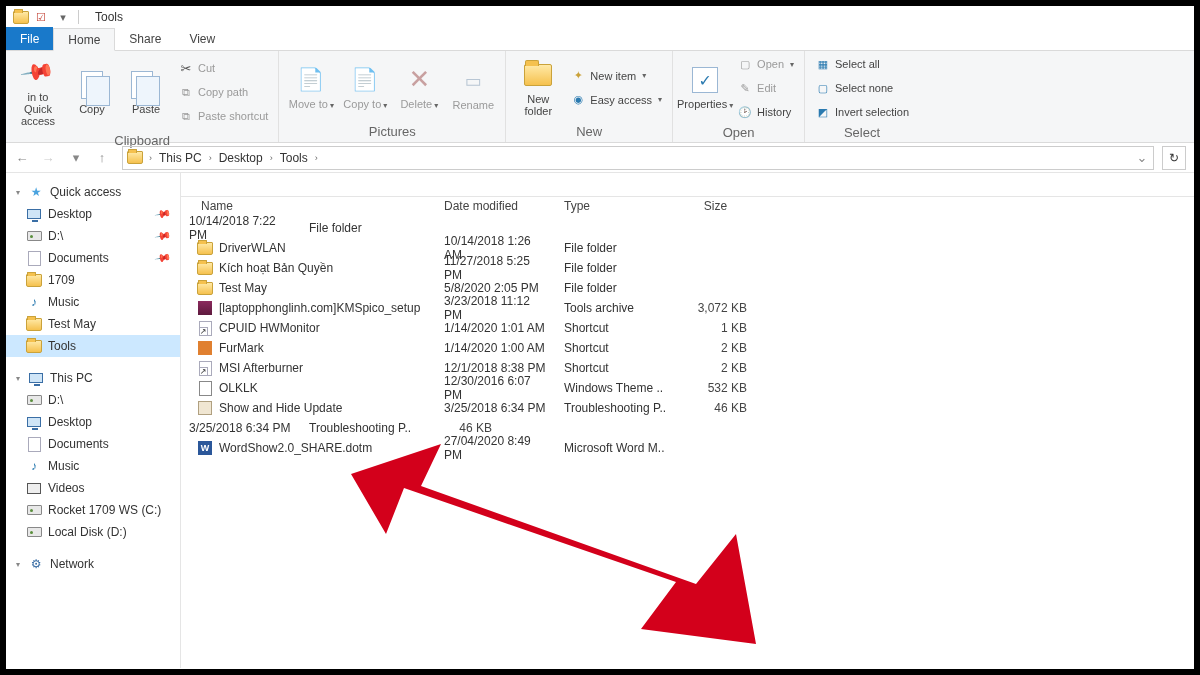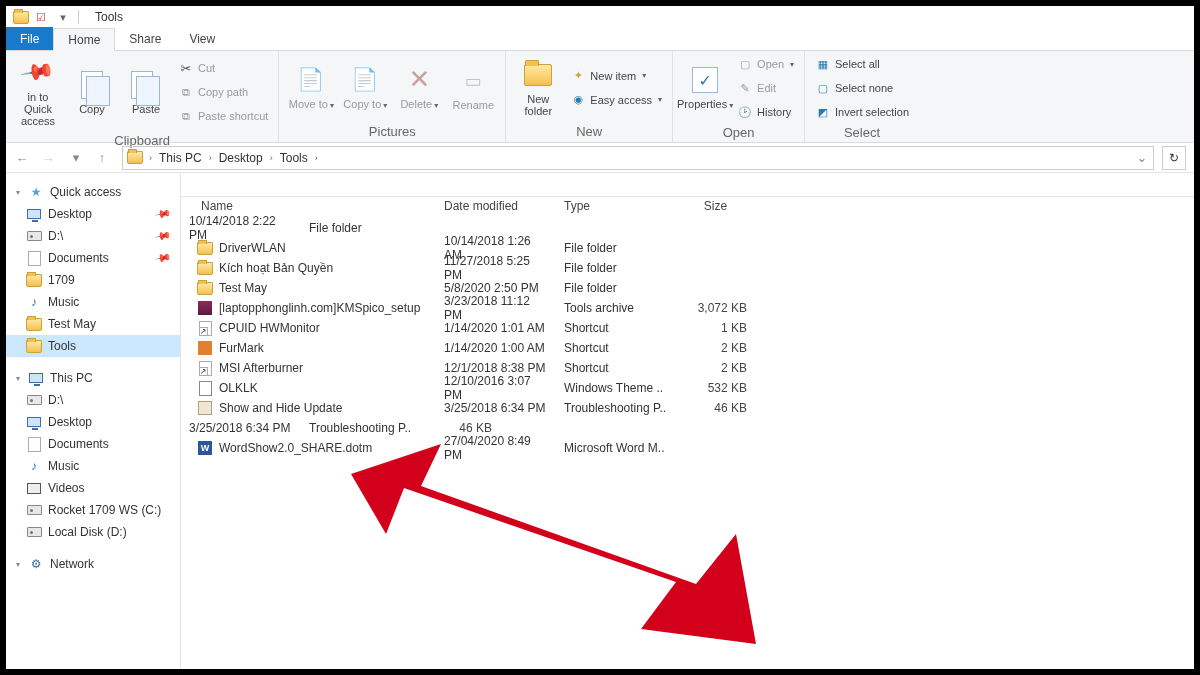--- a/index.html
+++ b/index.html
@@ -369,21 +369,21 @@
 
     <div class="list">
       <div class="cols">
         <div class="col cName">Name</div>
         <div class="col cDate">Date modified</div>
         <div class="col cType">Type</div>
         <div class="col cSize" style="text-align:center;">Size</div>
       </div>
       <div id="rows">
           <div class="row">
-            <div class="col cDate">10/14/2018 2:22 PM</div>
+            <div class="col cDate">10/14/2018 7:22 PM</div>
             <div class="col cType">File folder</div>
             <div class="col cSize"></div>
           </div>
           <div class="row">
             <div class="col cName">
               <span class="fi">
                 <span class="folderIcon"></span>
               </span>
               <span>DriverWLAN</span>
             </div>
@@ -402,21 +402,21 @@
             <div class="col cType">File folder</div>
             <div class="col cSize"></div>
           </div>
           <div class="row">
             <div class="col cName">
               <span class="fi">
                 <span class="folderIcon"></span>
               </span>
               <span>Test May</span>
             </div>
-            <div class="col cDate">5/8/2020 2:50 PM</div>
+            <div class="col cDate">5/8/2020 2:05 PM</div>
             <div class="col cType">File folder</div>
             <div class="col cSize"></div>
           </div>
           <div class="row">
             <div class="col cName">
               <span class="fi">
                 <span class="rarIc"></span>
               </span>
               <span>[laptopphonglinh.com]KMSpico_setup</span>
             </div>
@@ -457,21 +457,21 @@
             <div class="col cType">Shortcut</div>
             <div class="col cSize">2 KB</div>
           </div>
           <div class="row">
             <div class="col cName">
               <span class="fi">
                 <span class="themeIc"></span>
               </span>
               <span>OLKLK</span>
             </div>
-            <div class="col cDate">12/10/2016 3:07 PM</div>
+            <div class="col cDate">12/30/2016 6:07 PM</div>
             <div class="col cType">Windows Theme ..</div>
             <div class="col cSize">532 KB</div>
           </div>
           <div class="row">
             <div class="col cName">
               <span class="fi">
                 <span class="exeIc"></span>
               </span>
               <span>Show and Hide Update</span>
             </div>

